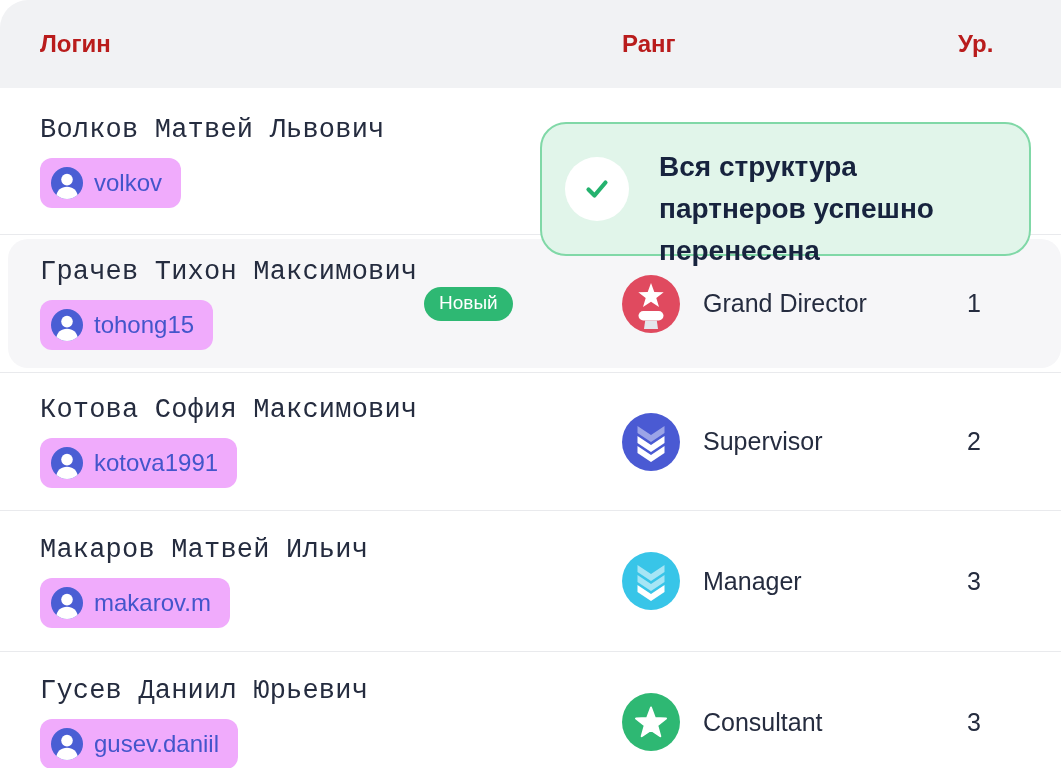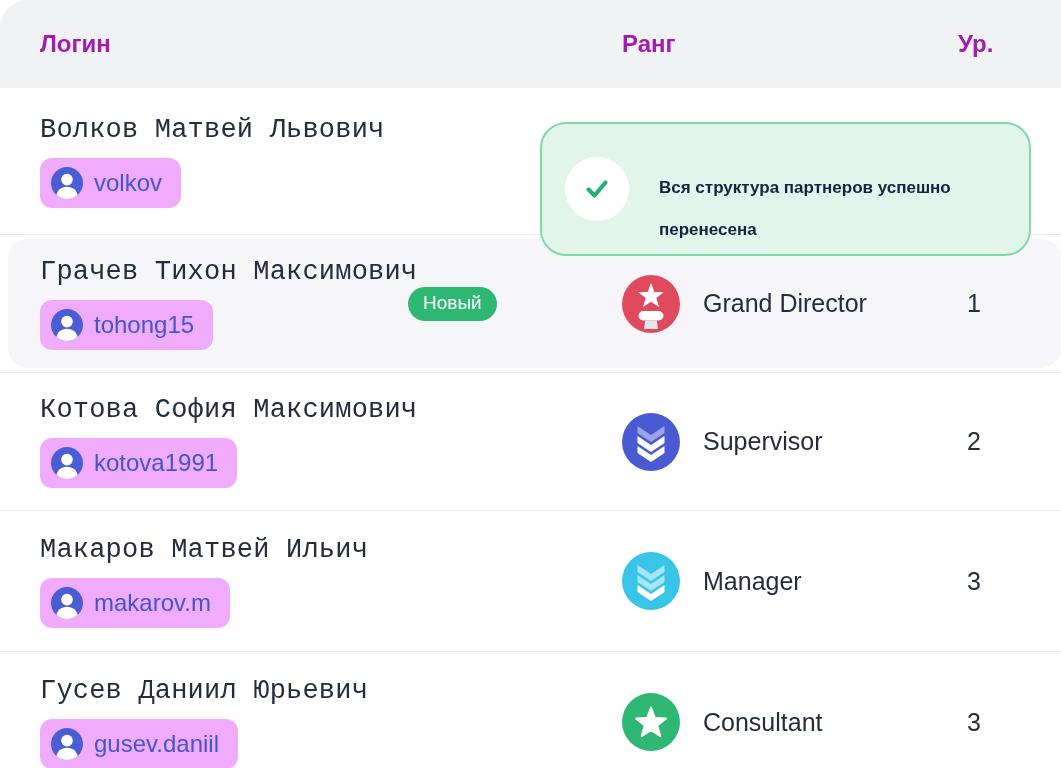--- a/index.html
+++ b/index.html
@@ -3,21 +3,21 @@
 <meta charset="utf-8">
 <style>
   * { margin:0; padding:0; box-sizing:border-box; }
   html,body { width:1061px; height:768px; overflow:hidden; background:#ffffff;
               font-family:"Liberation Sans", sans-serif; }
   .app { position:relative; width:1061px; height:768px; background:#fff; }
 
   
   .thead { display:flex; align-items:center; height:88px; background:#f1f2f4;
            border-radius:28px 0 0 0; padding-left:40px;
-           color:#a21caf; font-size:24px; font-weight:600; }
+           color:#b91c1c; font-size:24px; font-weight:600; }
   .th-login { width:582px; }
   .th-rank  { width:336px; }
   .th-level { flex:1; }
 
   
   .row { display:flex; align-items:center; padding-left:40px;
          border-bottom:1px solid #e9eaed; height:138px; }
   .row-first { height:147px; }
   .row-last  { height:140px; border-bottom:none; }
 
@@ -31,35 +31,35 @@
   .cell-rank { width:336px; display:flex; align-items:center; gap:23px;
                font-size:25px; font-weight:500; color:#252c3f; }
   .cell-level { flex:1; font-size:25px; font-weight:500; color:#252c3f;
                 padding-left:9px; }
 
   
   .row-wrap { height:138px; padding:4px 0; border-bottom:1px solid #e9eaed; }
   .row-highlight { position:relative; display:flex; 
                    height:129px; margin-left:8px; background:#f6f6f8;
                    border-radius:20px; padding-left:32px; border-bottom:none; }
-  .badge { position:absolute; left:400px; top:50%; transform:translateY(-50%);
+  .badge { position:absolute; left:416px; top:50%; transform:translateY(-50%);
            background:#2eb873; color:#fff; font-size:19px; font-weight:500;
            border-radius:17px; padding:5px 15px 7px; line-height:22px; }
 
   .rank-icon { width:58px; height:58px; flex:0 0 58px; }
 
   
   .toast { position:absolute; left:540px; top:122px; width:491px; height:134px;
            background:#e1f5ea; border:2px solid #80d8a7; border-radius:26px;
            display:flex; align-items:center; gap:30px; padding-left:23px;
            z-index:5; }
   .toast-circle { width:64px; height:64px; border-radius:50%; background:#fff;
                   display:flex; align-items:center; justify-content:center;
                   flex:0 0 64px; }
-  .toast-text { font-size:17px; font-weight:600; color:#17233e;
+  .toast-text { font-size:28px; font-weight:600; color:#17233e;
                 line-height:42px; width:352px;margin-top:40px; }
 </style>
 </head>
 <body>
 
 <svg width="0" height="0" style="position:absolute">
   <defs>
     <clipPath id="avclip">
         <circle cx="16" cy="16" r="16"></circle>
       </clipPath>

